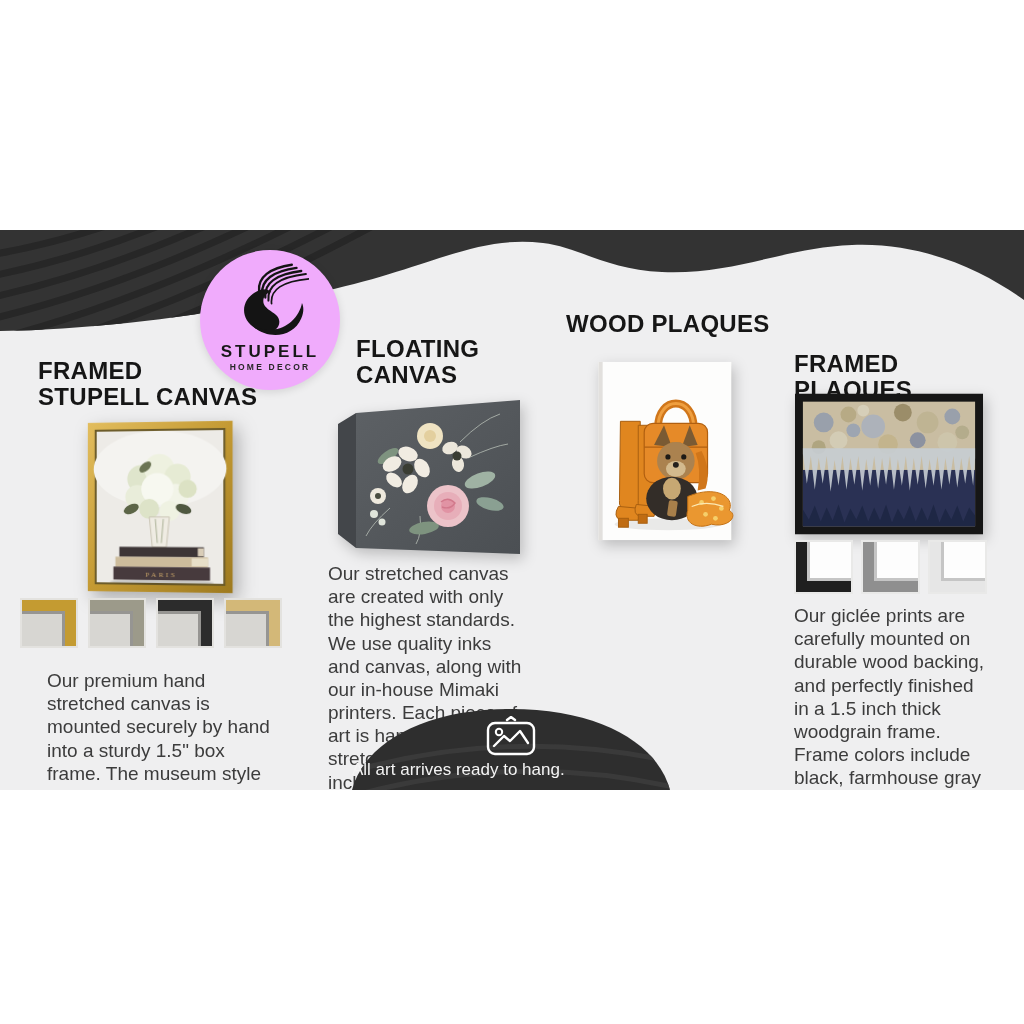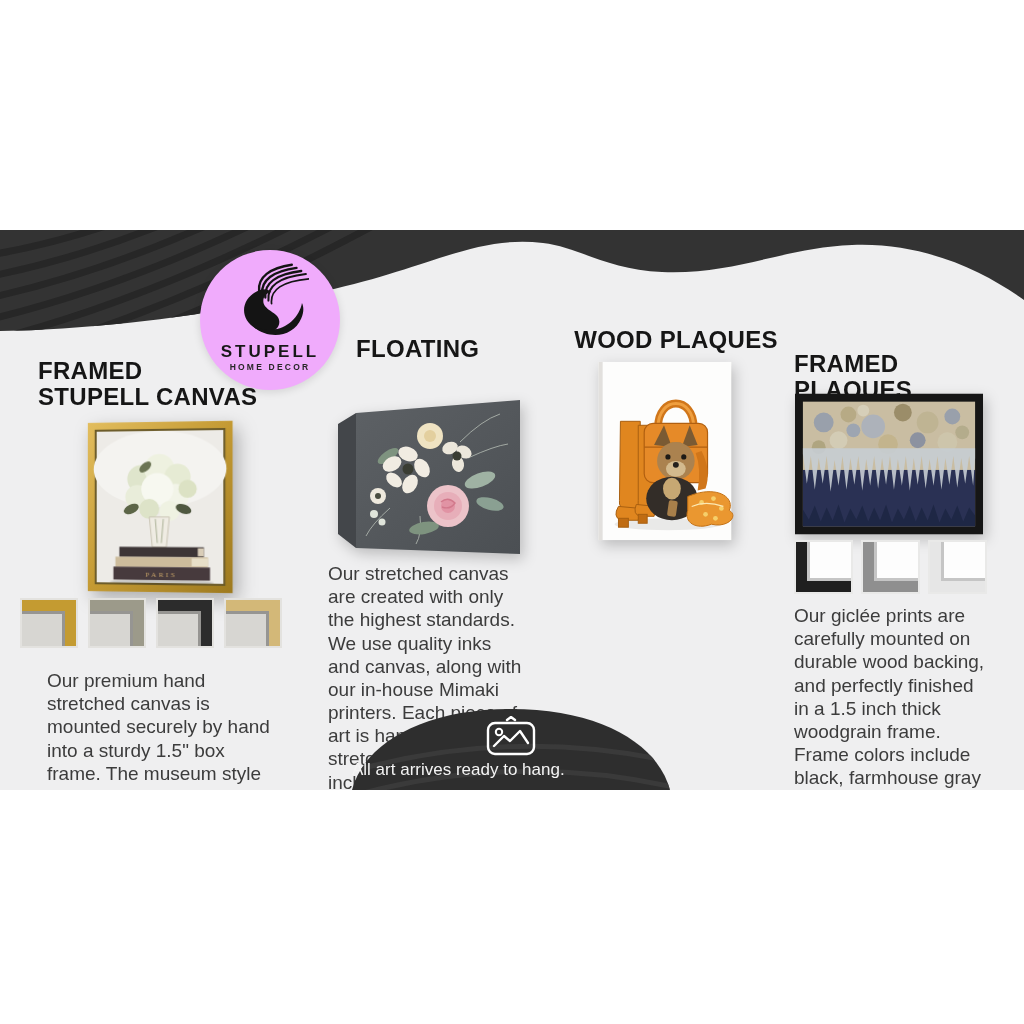--- a/index.html
+++ b/index.html
@@ -139,20 +139,21 @@
         </div>
       <div class="swatch">
           <div class="corner1 c-champagne"></div>
         </div>
     </div>
 
     <p class="desc" style="left:47px;top:439px;width:228px;">Our premium hand stretched canvas is mounted securely by hand into a sturdy 1.5" box frame. The museum style gap between wrapped canvas and box frame gives the illusion of floating artwork.</p>
 
     <h2 style="left:356px;top:106px;width:200px;">
       <span>FLOATING</span>
+      <span>CANVAS</span>
     </h2>
 
     <div class="art shadow-soft" style="left:330px;top:168px;">
       <svg width="192" height="162" viewBox="0 0 192 162">
         <defs>
           <linearGradient id="cv" x1="0" y1="0" x2="1" y2="1">
             <stop offset="0" stop-color="#5d6165"></stop>
             <stop offset="1" stop-color="#4b4f53"></stop>
           </linearGradient>
         </defs>
@@ -192,21 +193,21 @@
           <circle cx="48" cy="98" r="8" fill="#eee9dd"></circle>
           <circle cx="48" cy="98" r="3" fill="#4a4d40"></circle>
           <circle cx="44" cy="116" r="4" fill="#dfe4da"></circle>
           <circle cx="52" cy="124" r="3.5" fill="#dfe4da"></circle>
         </g>
       </svg>
     </div>
 
     <p class="desc" style="left:328px;top:332px;width:200px;">Our stretched canvas are created with only the highest standards. We use quality inks and canvas, along with our in-house Mimaki printers. Each piece of art is hand cut and stretched over a 1.5 inch thick wood frame for hanging.</p>
 
-    <h2 style="left:566px;top:97px;width:220px;text-align:center;">
+    <h2 style="left:566px;top:81px;width:220px;">
       <span>WOOD PLAQUES</span>
     </h2>
 
     <div class="art shadow-soft" style="left:588px;top:128px;">
       <svg width="150" height="188" viewBox="0 0 150 190">
         <rect x="10" y="4" width="134" height="180" fill="#fdfdfc"></rect>
         <rect x="10" y="4" width="4" height="180" fill="#e2e0dd"></rect>
         <g>
           <ellipse cx="80" cy="168" rx="54" ry="6" fill="rgba(0,0,0,0.08)"></ellipse>
           <g fill="#e0861f" stroke="#a85f10" stroke-width="1">

